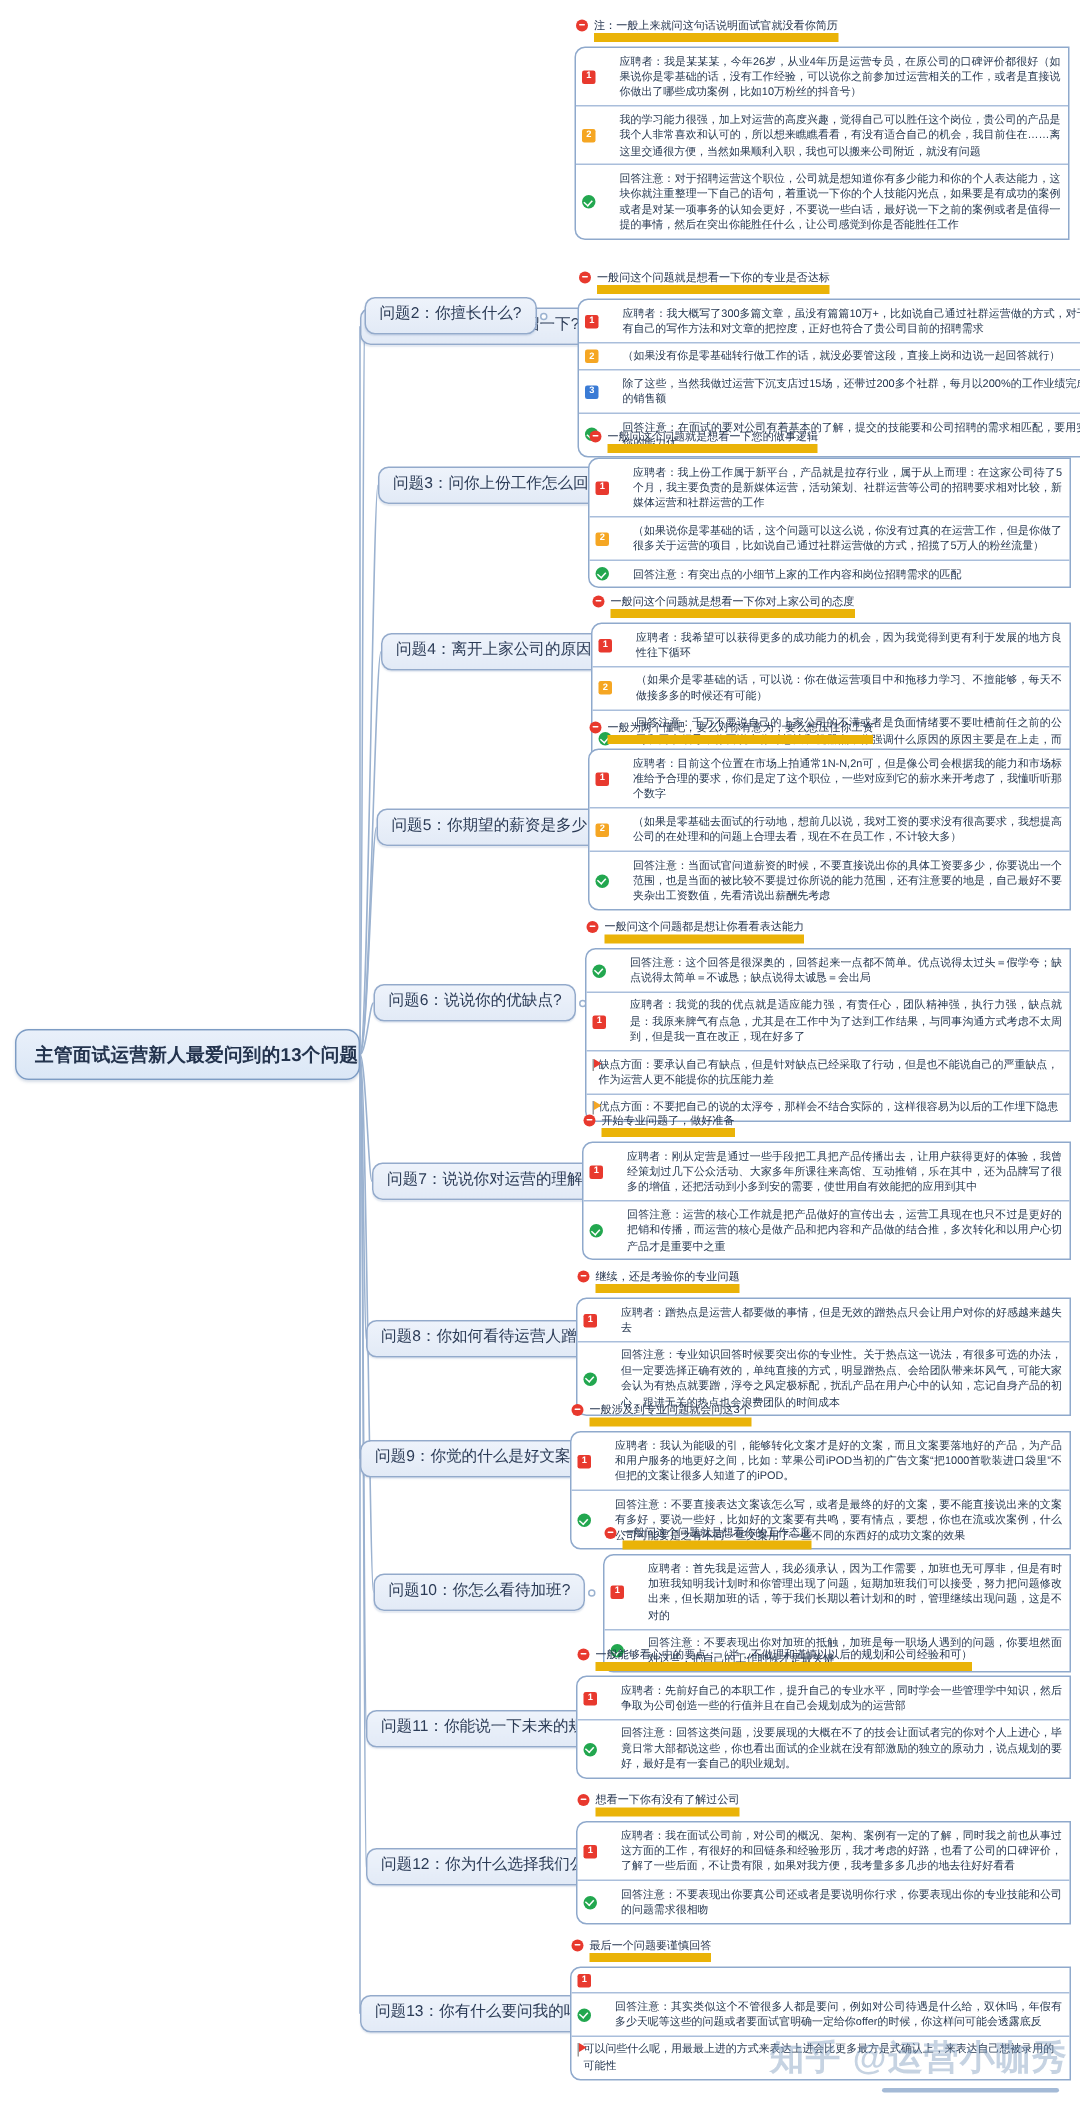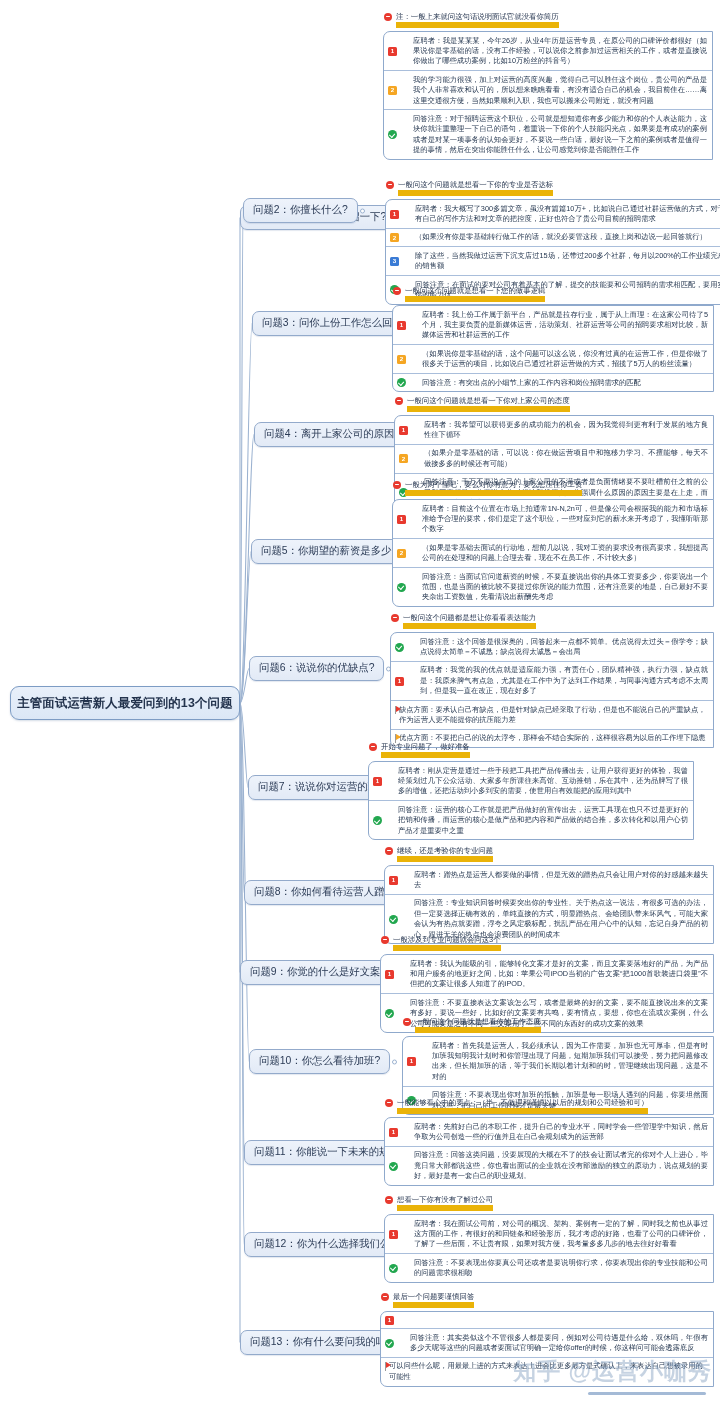--- a/index.html
+++ b/index.html
@@ -21,21 +21,21 @@
   }
 
   
   .root-node {
     position:absolute;
     left: 10px; top: 686px;
     width: 230px; height: 34px;
     background: linear-gradient(180deg,#e9f0fa 0%, #dbe7f6 100%);
     border: 1.6px solid #7d9cc4;
     border-radius: 9px;
-    display:flex; align-items:center; justify-content:center;
+    display:flex; align-items:center; justify-content:flex-end;
     box-shadow: 0 1px 2px rgba(90,120,160,.25);
   }
   .root-node span {
     font-size: 12.4px;
     font-weight: bold;
     color: #23334d;
     letter-spacing: .2px;
     white-space: nowrap;
   }
 
@@ -369,21 +369,21 @@
               <b></b>
             </span>
             <div class="ctext">优点方面：不要把自己的说的太浮夸，那样会不结合实际的，这样很容易为以后的工作埋下隐患</div>
           </div>
         </div>
       </div>
       <div class="q-node" style="left: 248px; top: 775px;">
         <span>问题7：说说你对运营的理解?</span>
         <span class="q-dot"></span>
       </div>
-      <div class="detail-group" style="left: 368px; top: 742px; width: 326px;">
+      <div class="detail-group" style="left: 388px; top: 742px; width: 326px;">
         <div class="detail-head">
           <span class="ico ico-stop"></span>
           <span class="htext">开始专业问题了，做好准备</span>
         </div>
         <div class="card-stack">
           <div class="card">
             <span class="ico ico-num n1">1</span>
             <div class="ctext">应聘者：刚从定营是通过一些手段把工具把产品传播出去，让用户获得更好的体验，我曾经策划过几下公众活动、大家多年所课往来高馆、互动推销，乐在其中，还为品牌写了很多的增值，还把活动到小多到安的需要，使世用自有效能把的应用到其中</div>
           </div>
           <div class="card">

